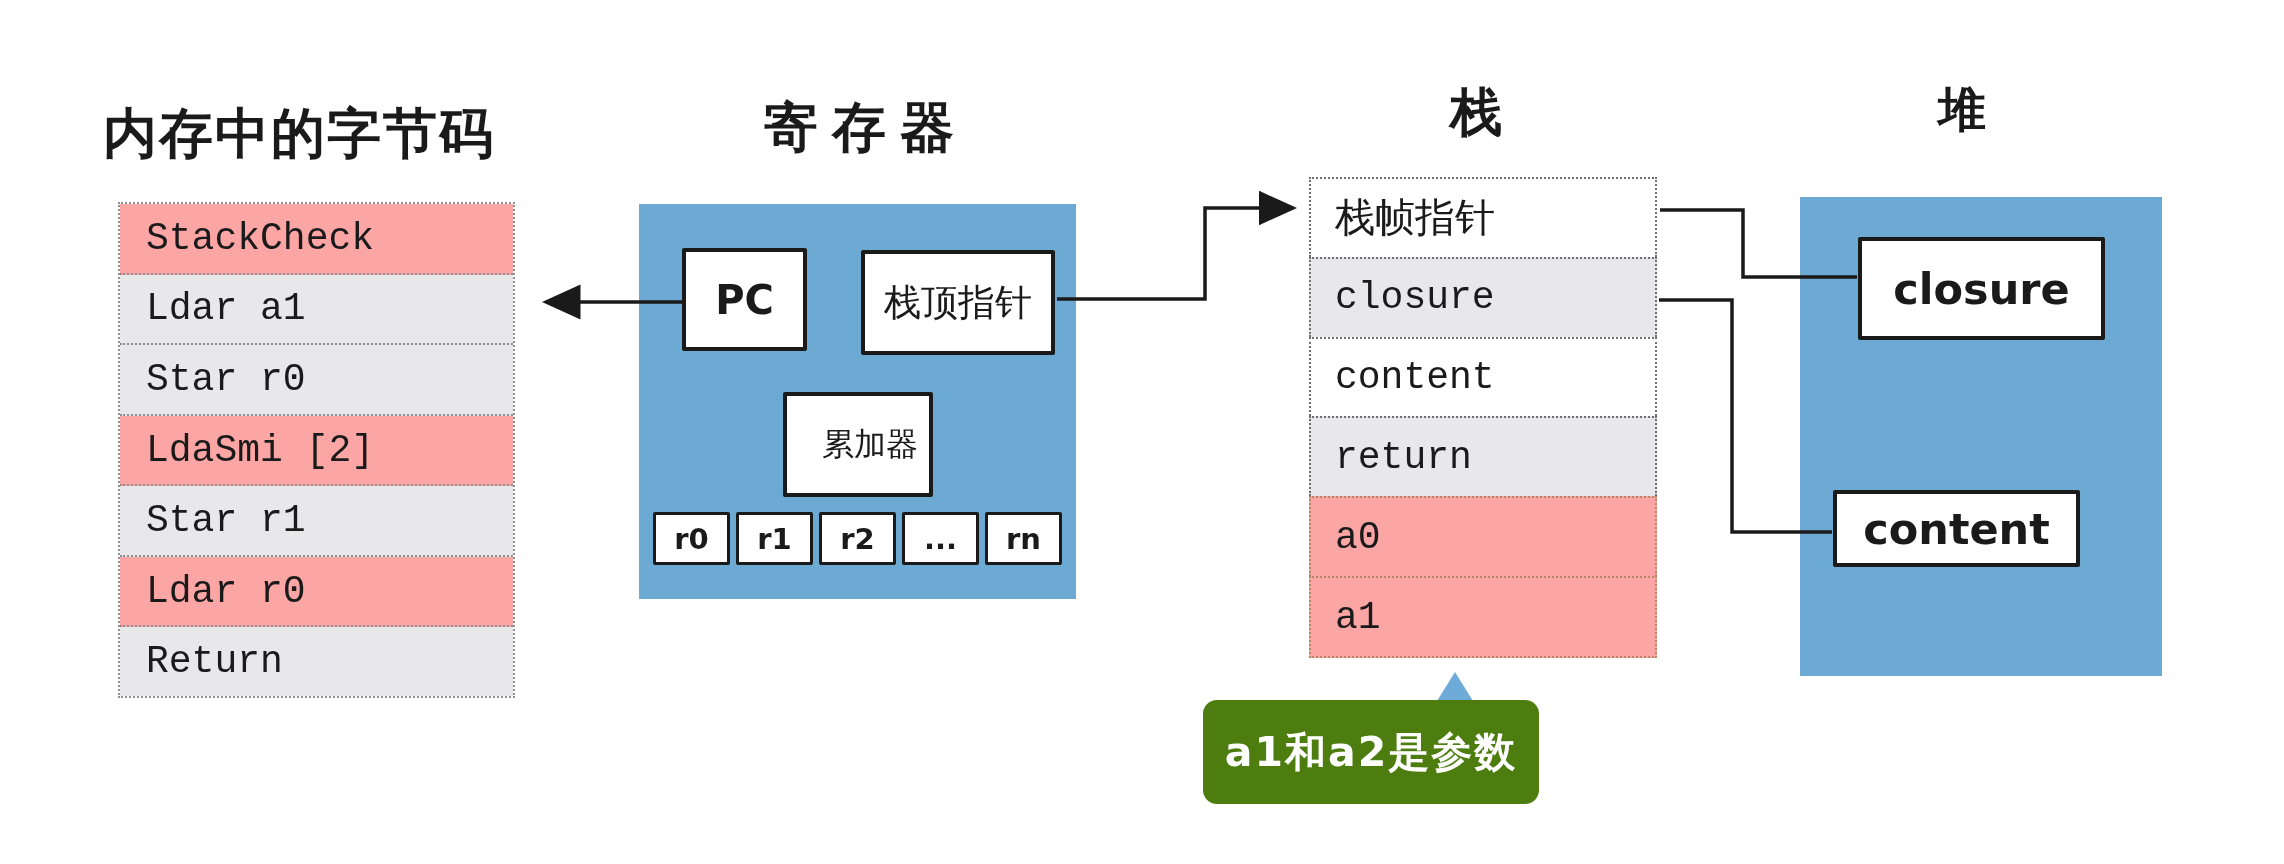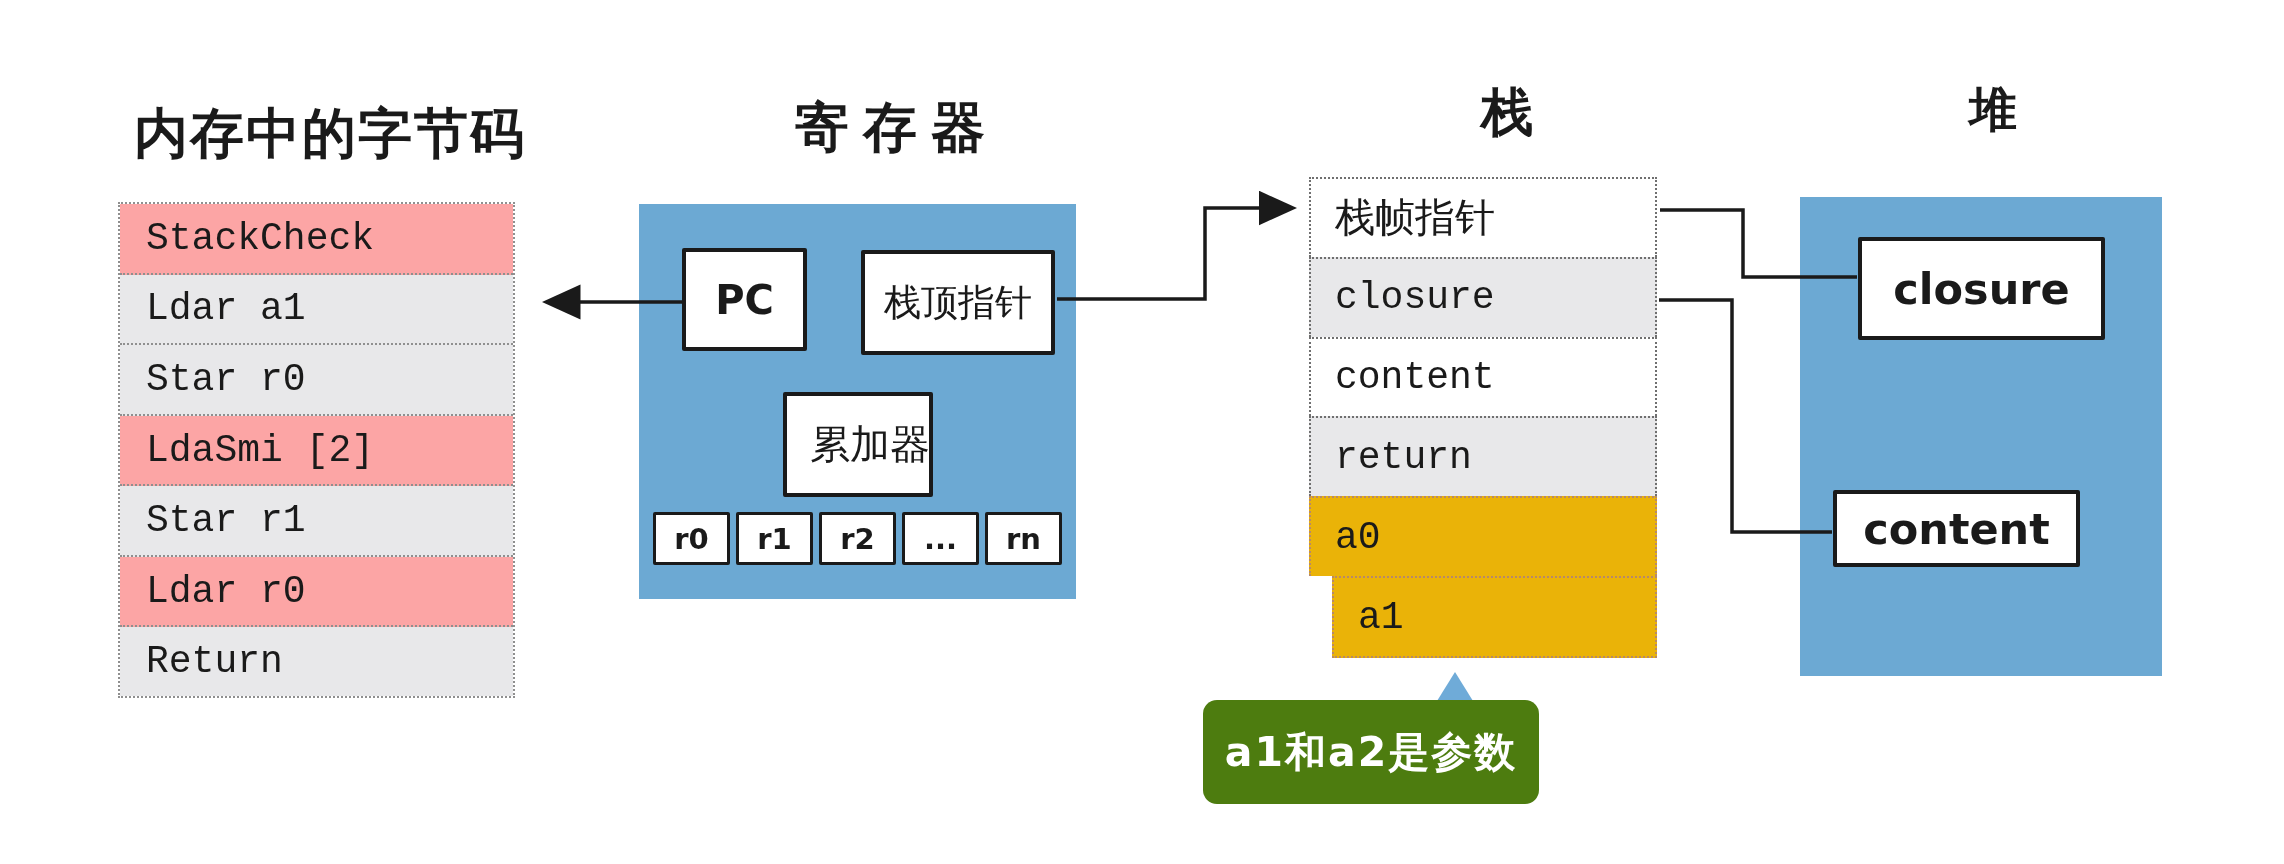--- a/index.html
+++ b/index.html
@@ -1,54 +1,54 @@
 <!DOCTYPE html>
 <html><head>
 <meta charset="utf-8">
 <style>
   html,body{margin:0;padding:0;background:#ffffff;}
   #canvas{position:relative;width:2284px;height:864px;background:#ffffff;overflow:hidden;
           font-family:"DejaVu Sans",sans-serif;color:#1a1a1a;}
   .abs{position:absolute;}
-  .title{font-weight:700;letter-spacing:2px;white-space:nowrap;margin-left:31px;}
+  .title{font-weight:700;letter-spacing:2px;white-space:nowrap;}
 
   
   #bytecode-list{left:118px;top:202px;width:397px;height:496px;
      border:2px dotted #8f8f8f;box-sizing:border-box;display:flex;flex-direction:column;}
   .bc-row{flex:1;display:flex;align-items:center;padding-left:26px;
      font-family:"Liberation Mono","DejaVu Sans Mono",monospace;font-size:38px;
      border-bottom:2px dotted #8f8f8f;background:#fca5a5;white-space:nowrap;}
   .bc-row:last-child{border-bottom:none;}
   .bc-row.alt{background:#e8e8ea;}
 
   
   #registers-panel{left:639px;top:204px;width:437px;height:395px;background:#6ca9d3;}
   .wbox{position:absolute;background:#ffffff;border:4px solid #1a1a1a;border-radius:2px;
      display:flex;align-items:center;justify-content:center;box-sizing:border-box;}
   #pc-box{left:43px;top:44px;width:125px;height:103px;font-size:40px;font-weight:600;}
   #stack-top-box{left:222px;top:46px;width:194px;height:105px;
      font-family:"DejaVu Serif",serif;font-size:37px;white-space:nowrap;}
   #accumulator-box{left:144px;top:188px;width:150px;height:105px;
-     font-family:"DejaVu Serif",serif;font-size:40px;white-space:nowrap;padding-left:24px;}
+     font-family:"DejaVu Serif",serif;font-size:32px;white-space:nowrap;padding-left:24px;}
   #register-cells{position:absolute;left:14px;top:308px;width:409px;height:53px;
      display:flex;gap:6px;}
   .rcell{flex:1;background:#ffffff;border:3px solid #1a1a1a;border-radius:2px;
      display:flex;align-items:center;justify-content:center;
      font-size:29px;font-weight:700;box-sizing:border-box;}
 
   
   #stack-list{left:1309px;top:177px;width:348px;height:481px;
      box-sizing:border-box;display:flex;flex-direction:column;}
   .st-row{flex:1;display:flex;align-items:center;padding-left:24px;box-sizing:border-box;
      font-family:"Liberation Mono","DejaVu Sans Mono",monospace;font-size:38px;
      border:2px dotted #6f6f6f;border-bottom:none;background:#ffffff;white-space:nowrap;}
-  .st-row:last-child{border-bottom:2px dotted #e09a72;margin-left:23px;}
+  .st-row:last-child{border-bottom:2px dotted #e09a72;}
   .st-row.cjk{font-family:"DejaVu Serif",serif;font-size:40px;}
   .st-row.gray{background:#e8e8ea;}
-  .st-row.orange{background:#eab308;border-color:#b78969;}
+  .st-row.orange{background:#fca5a5;border-color:#b78969;}
 
   
   #heap-panel{left:1800px;top:197px;width:362px;height:479px;background:#6ca9d3;}
   #heap-closure-box{left:58px;top:40px;width:247px;height:103px;font-size:43px;font-weight:700;}
   #heap-content-box{left:33px;top:293px;width:247px;height:77px;font-size:43px;font-weight:700;}
 
   
   #callout-box{left:1203px;top:700px;width:336px;height:104px;background:#4d7c0f;
      border-radius:14px;display:flex;align-items:center;justify-content:center;
      color:#ffffff;font-size:41px;font-weight:700;letter-spacing:2px;white-space:nowrap;}

